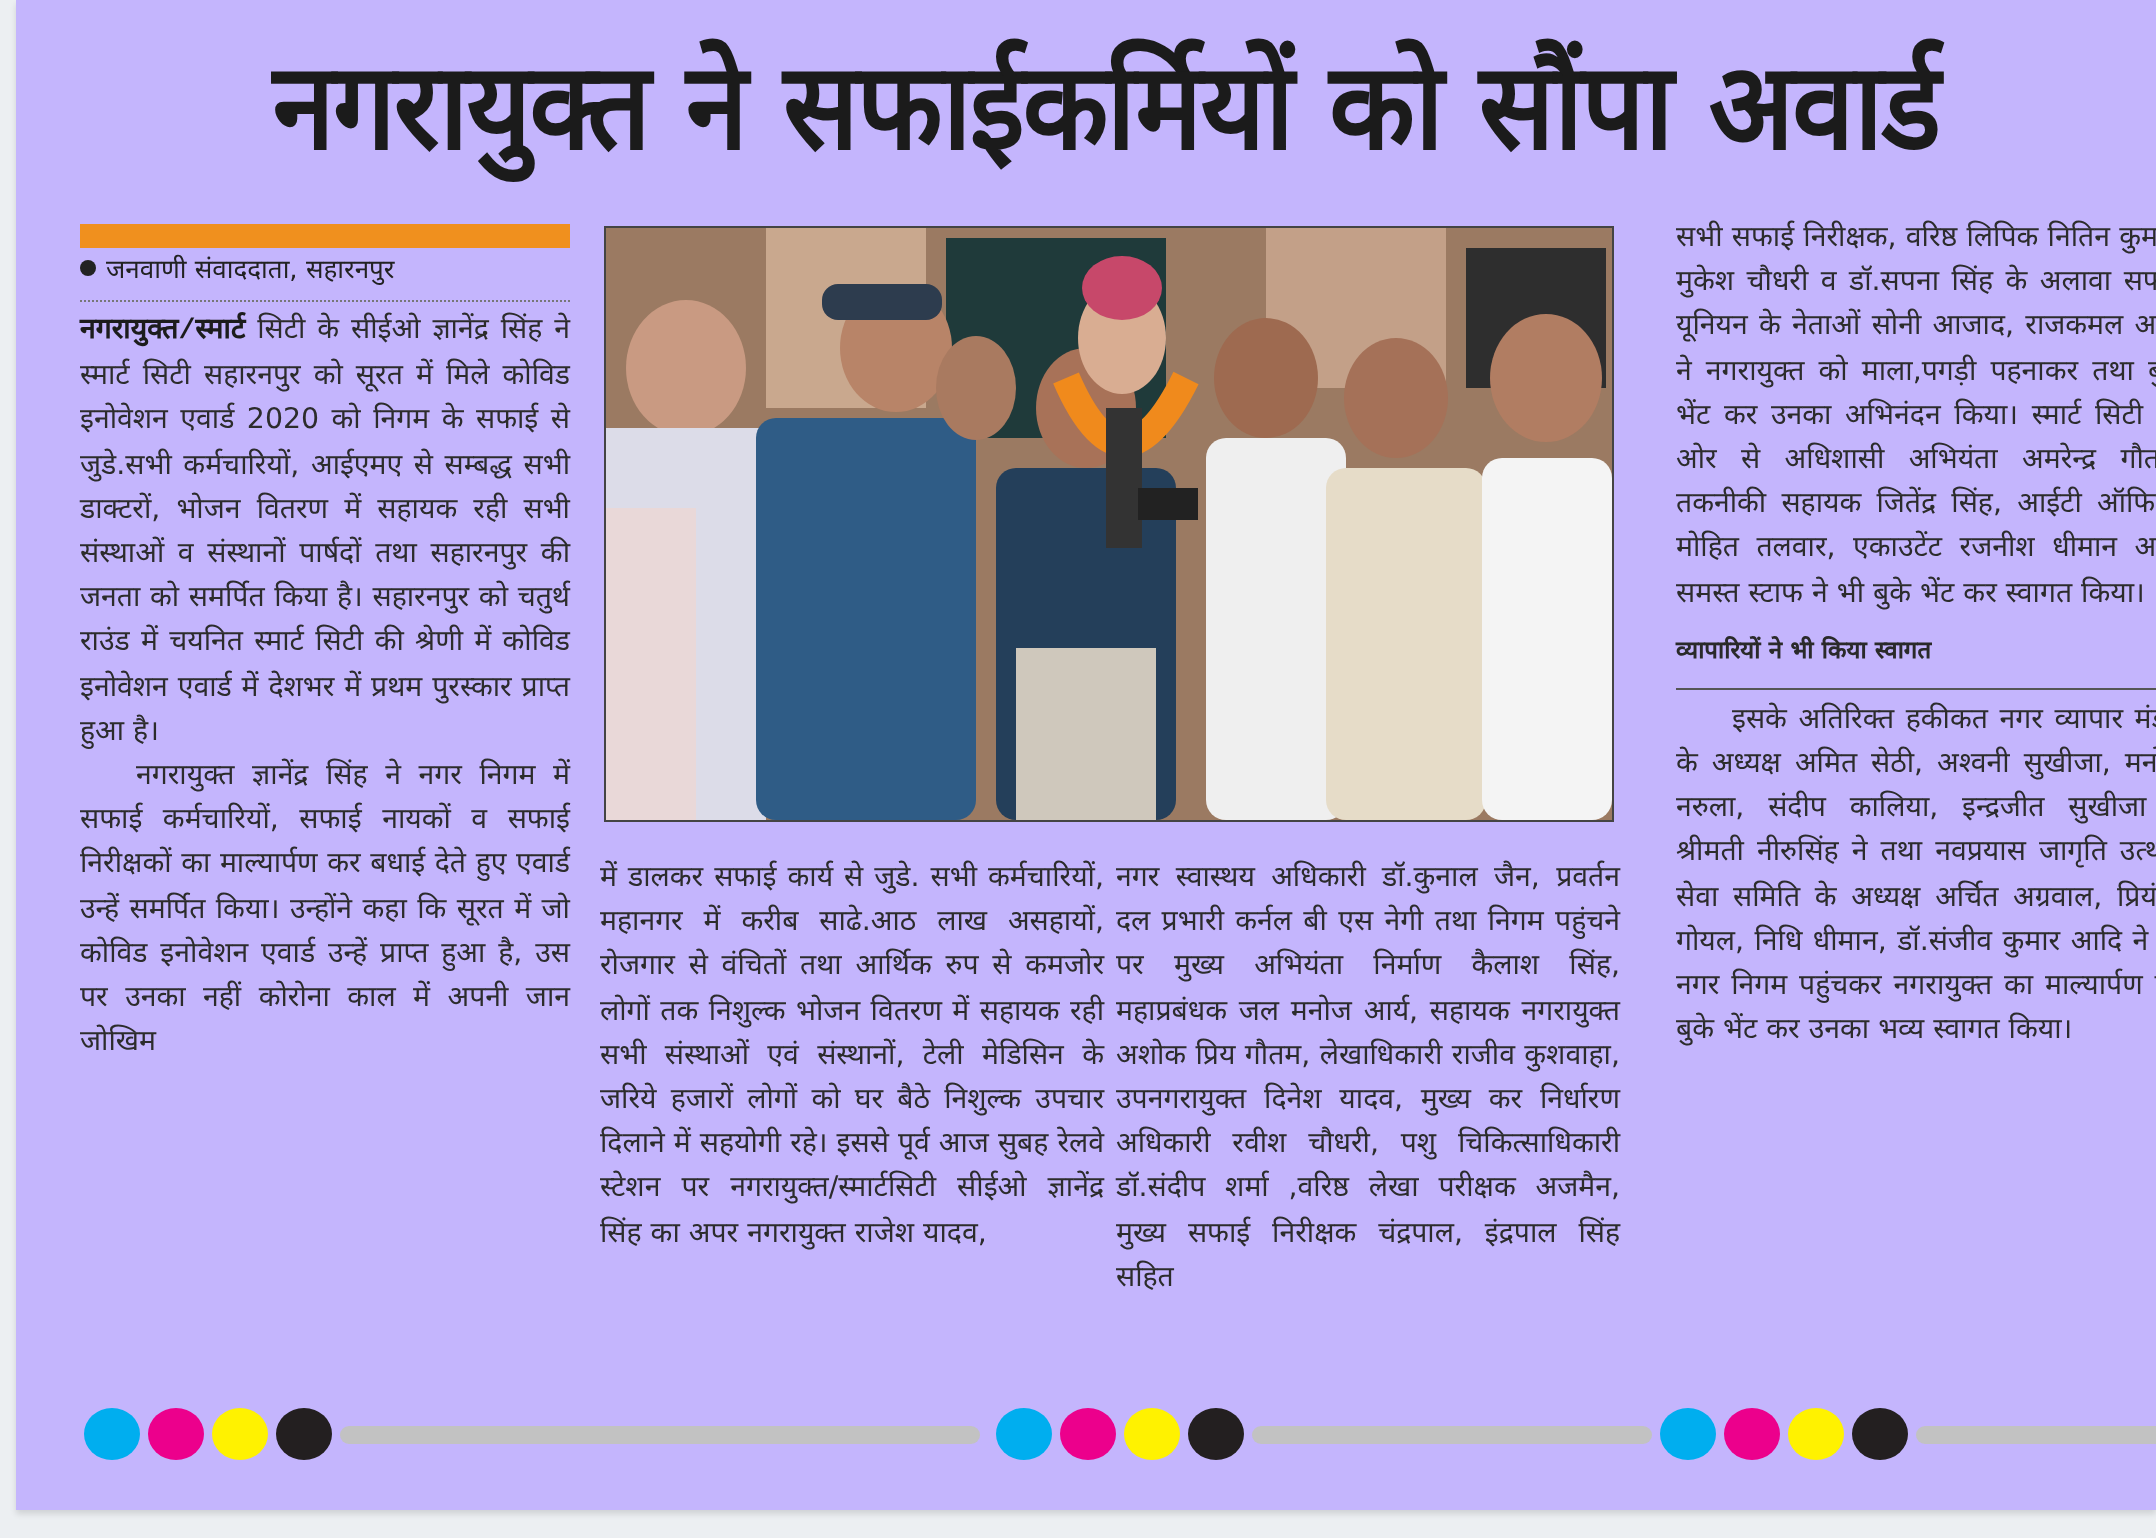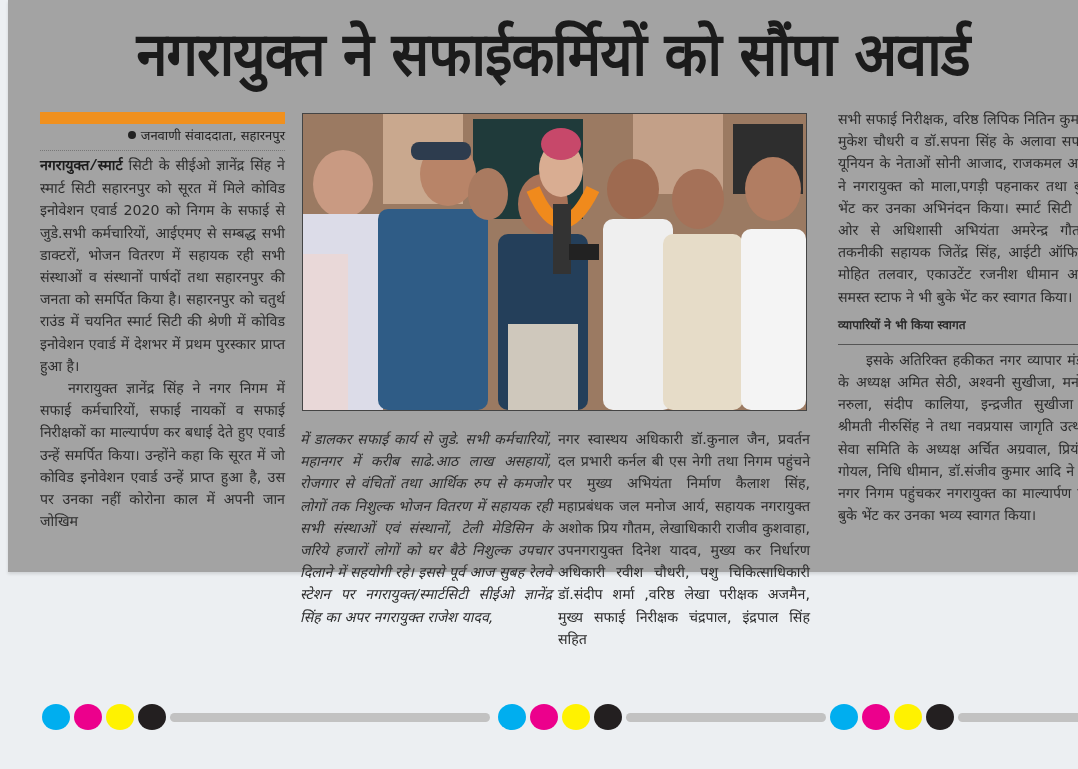--- a/index.html
+++ b/index.html
@@ -3,44 +3,44 @@
 <meta charset="utf-8">
 <style>
   html, body { margin:0; padding:0; }
   body {
     width:1078px; height:769px; overflow:hidden;
     background:#eceff2;
     font-family:"DejaVu Sans", sans-serif;
     color:#2a2a2a;
   }
   .page {
-    position:absolute; left:8px; top:0; width:1070px; height:572px;
-    background:#a3a3a3;
+    position:absolute; left:8px; top:0; width:1070px; height:755px;
+    background:#c4b5fd;
     box-shadow:0 2px 3px rgba(0,0,0,0.12);
   }
   .headline {
     position:absolute; left:40px; top:8px; width:1010px; height:92px;
     font-family:"DejaVu Sans", sans-serif;
     font-weight:bold; font-size:60px; line-height:92px;
     letter-spacing:-1px; color:#1b1b1b;
     text-align:center; white-space:nowrap;
     transform:scaleX(0.93); transform-origin:center;
   }
   .col { position:absolute; top:108px; }
   .col1 { left:32px; width:245px; }
-  .col2 { left:292px; width:252px; top:428px;font-style:italic; }
+  .col2 { left:292px; width:252px; top:428px; }
   .col3 { left:550px; width:252px; top:428px; }
   .col4 { left:830px; width:255px; }
   .subhead {
     font-weight:bold; font-size:20.5px; line-height:30px; color:#222;
     letter-spacing:-0.5px;
   }
   .orange-bar { height:12px; background:#f0901e; margin-top:4px; }
   .byline {
-    text-align:right; font-size:13px; line-height:20px; padding:2px 0 4px 0;
+    font-size:13px; line-height:20px; padding:2px 0 4px 0;
     border-bottom:1px dotted #777; color:#222;
   }
   .byline .dot { display:inline-block; width:8px; height:8px; background:#222; border-radius:50%; margin-right:5px; vertical-align:1px;}
   .body-text {
     font-size:14.2px; line-height:22.2px; text-align:justify; color:#2c2c2c;
     margin:0;
   }
   .body-text b { font-weight:bold; color:#1c1c1c;font-family:Liberation Mono, monospace; }
   .indent { text-indent:28px; }
   .photo {

